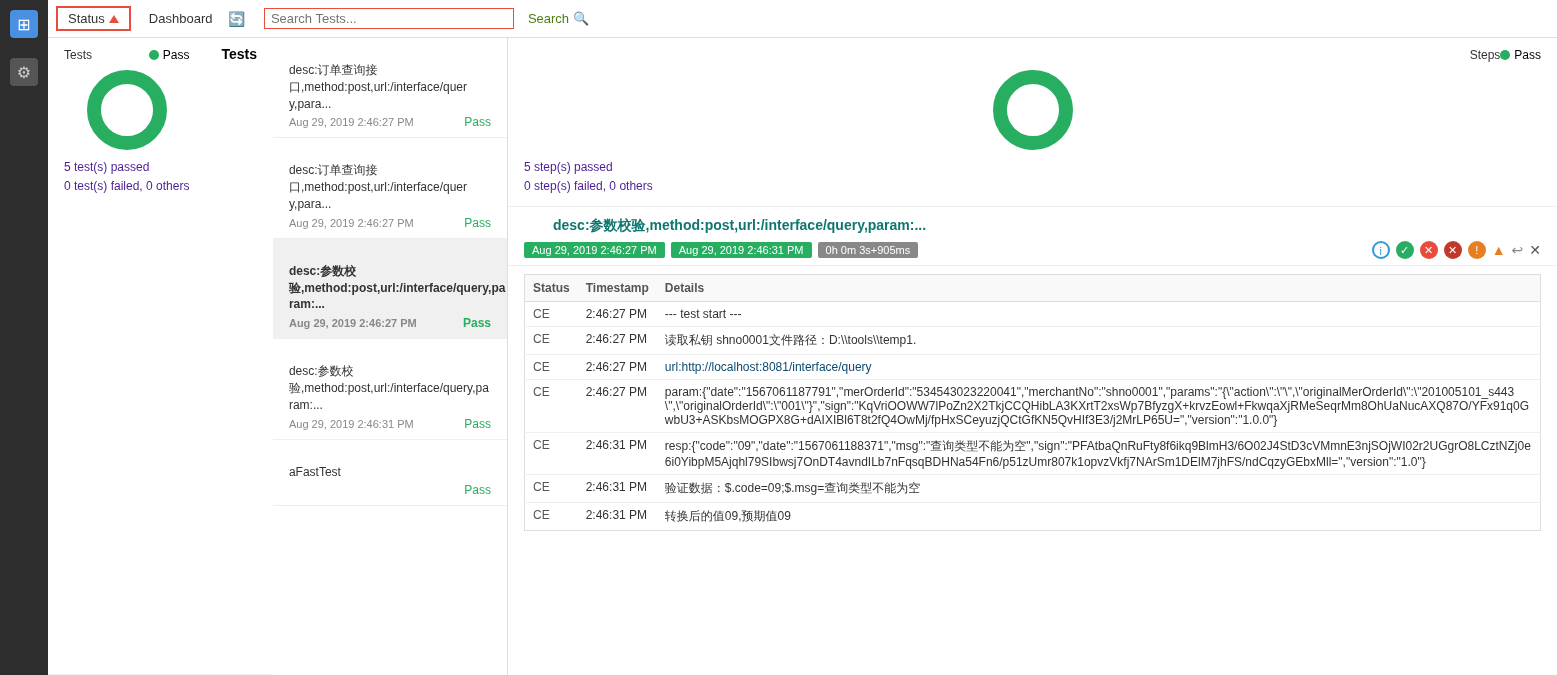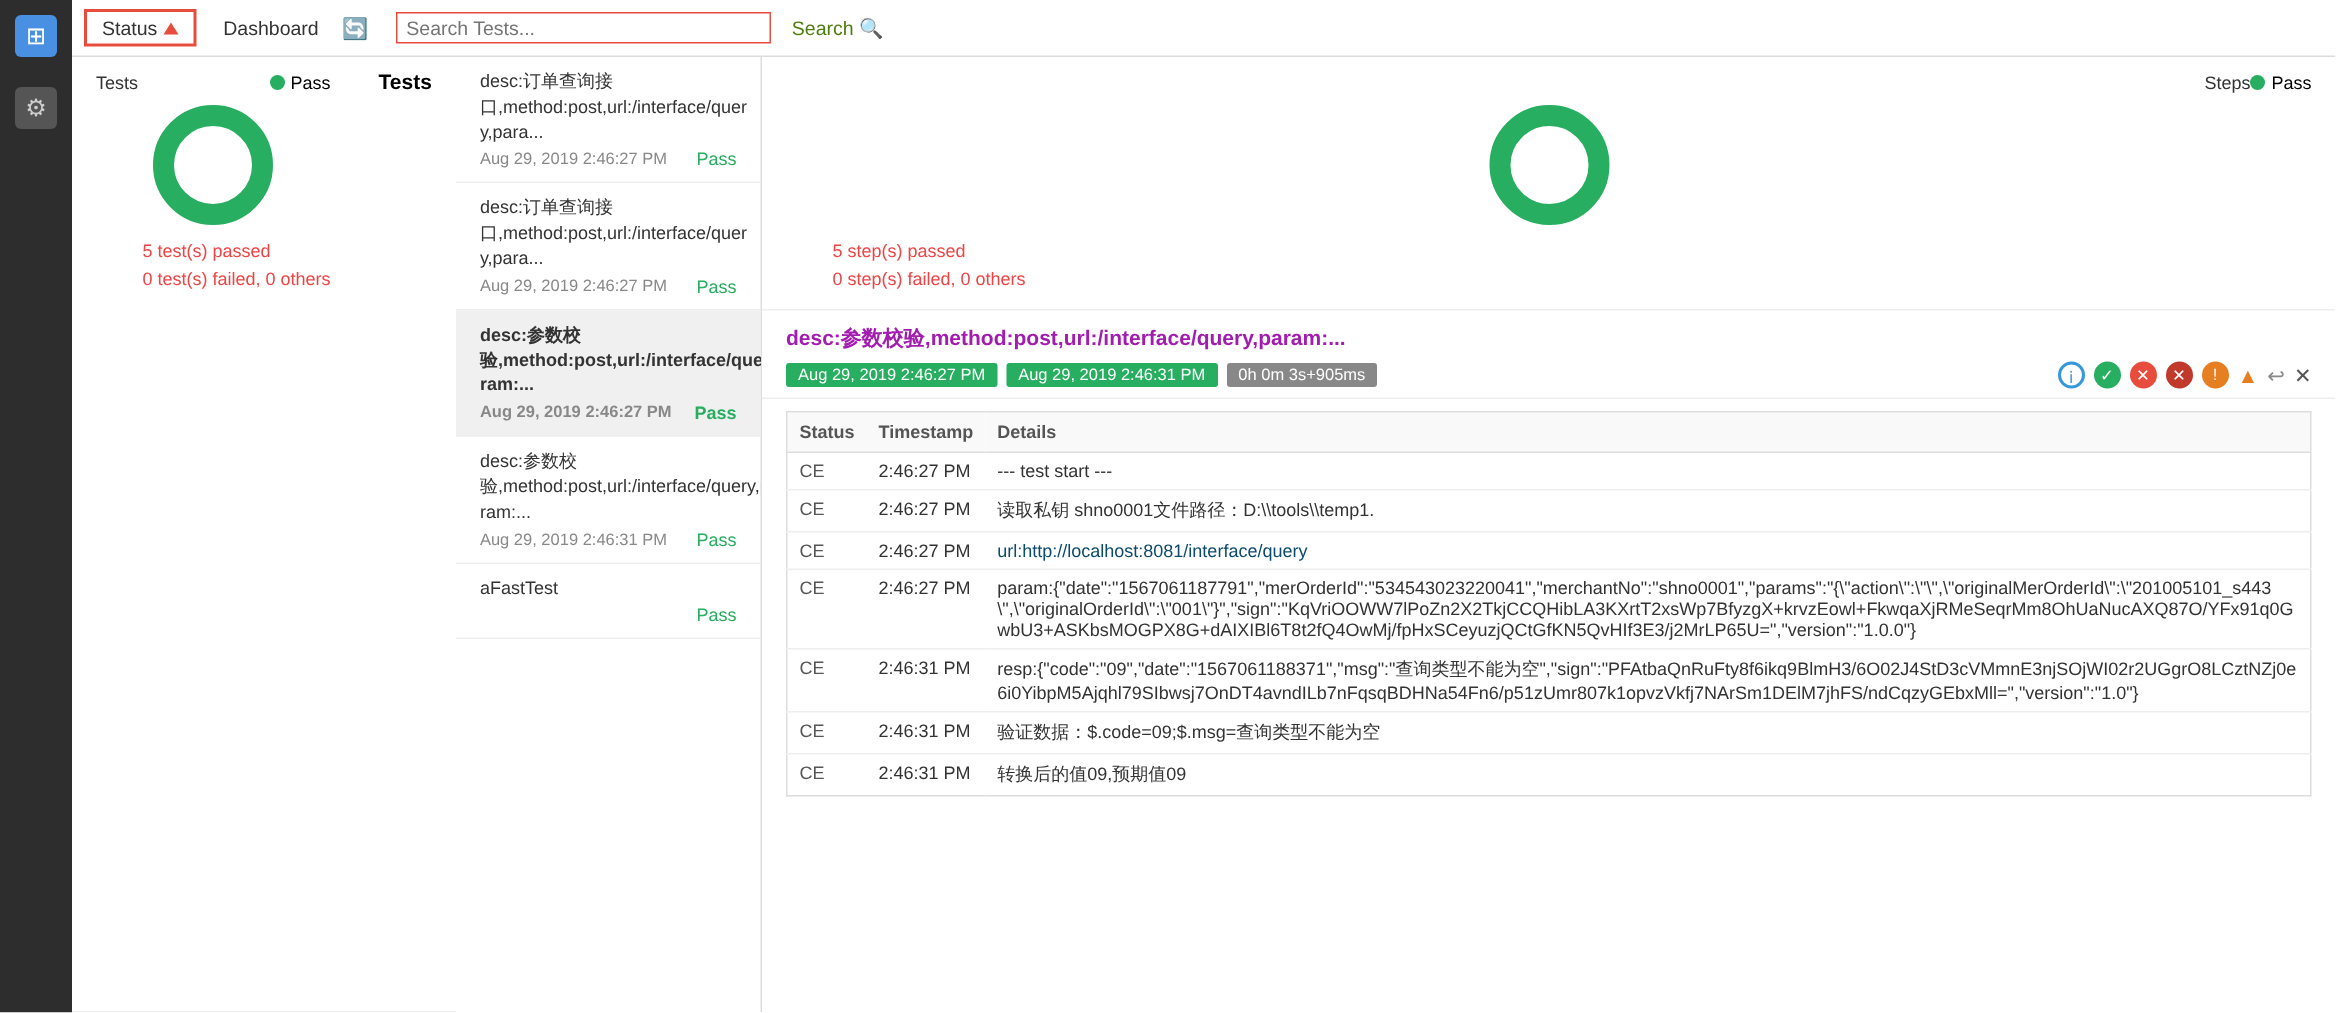--- a/index.html
+++ b/index.html
@@ -122,41 +122,41 @@
     .summary-label { font-size: 12px; color: #333; align-self: flex-start; }
     .pass-indicator { display: flex; align-items: center; gap: 4px; font-size: 12px; align-self: flex-end; }
     .pass-dot { width: 10px; height: 10px; background: #27ae60; border-radius: 50%; }
     .donut {
       width: 80px; height: 80px;
       border-radius: 50%;
       border: 14px solid #27ae60;
       background: transparent;
       margin: 8px 0;
     }
-    .stats { font-size: 12px; color: #ef4444; align-self: flex-start; line-height: 1.6; margin-left: 31px; }
+    .stats { font-size: 12px; color: #4c1d95; align-self: flex-start; line-height: 1.6; }
 
     
     .test-list-header {
       padding: 8px 16px;
       font-weight: bold;
       font-size: 14px;
       border-bottom: 1px solid #eee;
     }
     .test-list {
       flex: 1;
       overflow-y: auto;
       padding: 0;
     }
     .test-item {
       padding: 8px 16px;
       border-bottom: 1px solid #eee;
       cursor: pointer;
     }
     .test-item.active { background: #f0f0f0; font-weight: bold; }
-    .test-item-title { font-size: 12px; color: #333; line-height: 1.4; }
+    .test-item-title { font-size: 12px; color: #333; line-height: 1.4; margin-top: 16px; }
     .test-item-meta { display: flex; justify-content: space-between; align-items: center; margin-top: 3px; }
     .test-item-time { font-size: 11px; color: #888; }
     .test-item-pass { font-size: 12px; color: #27ae60; }
 
     
     .test-list::-webkit-scrollbar { width: 6px; }
     .test-list::-webkit-scrollbar-thumb { background: #ccc; border-radius: 3px; }
 
     
     .right-panel {
@@ -175,22 +175,23 @@
     }
 
     
     .detail-header {
       padding: 10px 16px 6px;
       border-bottom: 1px solid #eee;
     }
     .detail-title {
       font-size: 14px;
       font-weight: bold;
-      color: #a21caf;
+      color: #0f766e;
       margin-bottom: 6px;
+      margin-left: 29px;
     }
     .detail-badges {
       display: flex;
       align-items: center;
       gap: 6px;
     }
     .badge-green {
       background: #27ae60; color: #fff;
       padding: 2px 8px; font-size: 11px; border-radius: 2px;
     }

